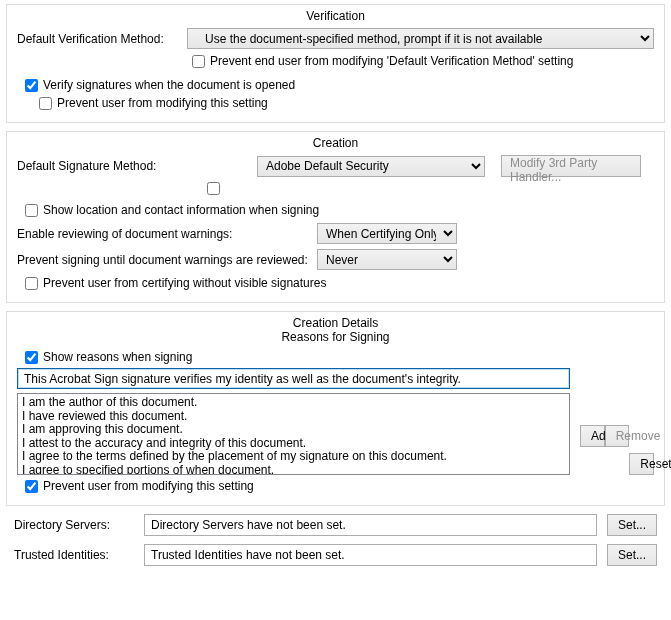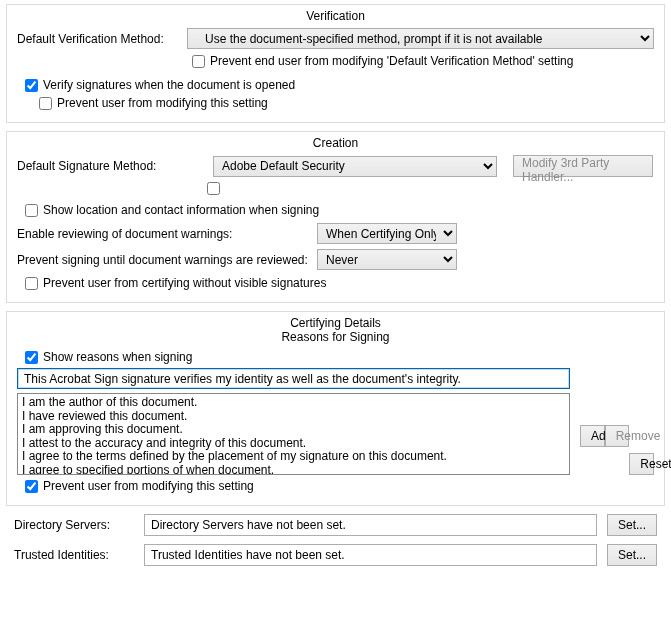--- a/index.html
+++ b/index.html
@@ -165,21 +165,21 @@
       <input type="checkbox" style="">
       <span>Prevent user from modifying this setting</span>
     </div>
   </div>
 
   <div class="group">
     <div class="group-title">Creation</div>
 
     <div class="row flex-gap">
       <div style="width:180px;">Default Signature Method:</div>
-      <select style="width:284px;">
+      <select style="width:228px;margin-left:44px;">
         <option>Adobe Default Security</option>
       </select>
       <button class="btn wide" disabled="">Modify 3rd Party Handler...</button>
     </div>
 
     <div class="checkbox-row" style="margin-left:190px;">
       <input type="checkbox" style="">
     </div>
 
     <div class="checkbox-row indent-1" style="margin-top:8px;">
@@ -201,21 +201,21 @@
       </select>
     </div>
 
     <div class="checkbox-row indent-1" style="margin-top:6px;">
       <input type="checkbox" style="">
       <span>Prevent user from certifying without visible signatures</span>
     </div>
   </div>
 
   <div class="group">
-    <div class="group-title" style="margin-bottom:0;">Certifying Details</div>
+    <div class="group-title" style="margin-bottom:0;">Creation Details</div>
     <div class="sub-title">Reasons for Signing</div>
 
     <div class="checkbox-row indent-1">
       <input type="checkbox" checked="" style="">
       <span>Show reasons when signing</span>
     </div>
 
     <div class="sig-row">
       <div class="sig-left">
         <input type="text" class="text-input" value="This Acrobat Sign signature verifies my identity as well as the document's integrity." style="">

